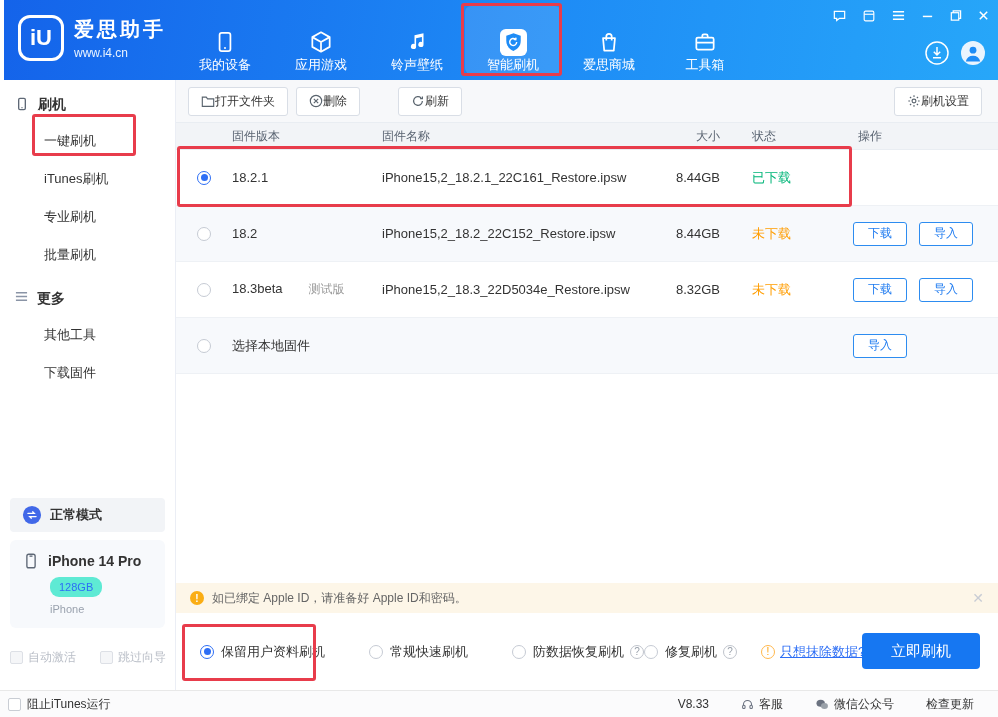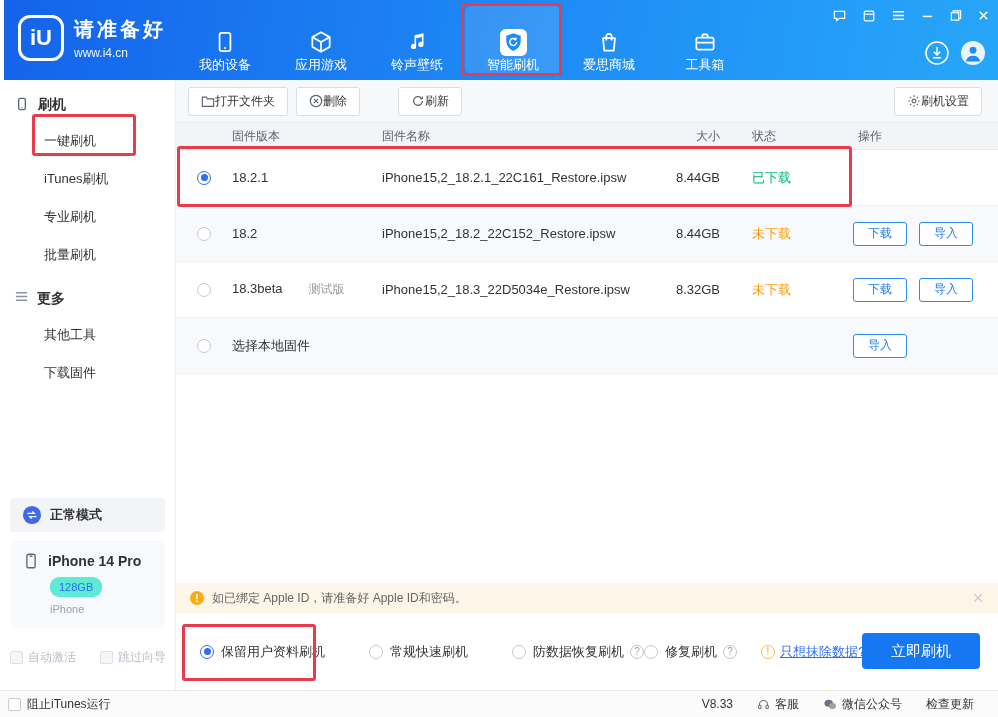--- a/index.html
+++ b/index.html
@@ -118,21 +118,21 @@
   .flash-btn {
     position:absolute; right:18px; top:20px; width:118px; height:36px; background:#1677F2;
     color:#fff; border:none; border-radius:4px; font-size:15px; cursor:pointer; font-family:inherit;
   }
   
   .statusbar {
     position:absolute; left:0; right:0; bottom:0; height:27px; background:#FBFBFC;
     border-top:1px solid #E8E8E8; display:flex; align-items:center; padding:0 24px 0 8px; font-size:12px;
   }
   .statusbar .left { display:flex; align-items:center; gap:6px; }
-  .statusbar .right { margin-left:auto; display:flex; align-items:center; gap:24px; }
+  .statusbar .right { margin-left:auto; display:flex; align-items:center; gap:32px; }
   .statusbar .right > * { display:flex; align-items:center; gap:5px; cursor:pointer; color:#333; }
   
   .radio { width:14px; height:14px; border:1px solid #C6CBD4; border-radius:50%; background:#fff; display:inline-block; flex:none; }
   .radio.checked { border-color:#2D6EF5; }
   .radio.checked::after { content:""; display:block; width:7px; height:7px; margin:2.5px auto; border-radius:50%; background:#2D6EF5; }
   .cb { width:13px; height:13px; border:1px solid #C9CDD4; border-radius:2px; background:#fff; display:inline-block; flex:none; }
   .cb.disabled { background:#F5F6F8; border-color:#DDE0E6; }
   
   .anno { position:absolute; border:3px solid #E83C4B; border-radius:3px; pointer-events:none; z-index:50; }
   .anno1 { left:461px; top:3px;  width:101px; height:73px; }
@@ -140,21 +140,21 @@
   .anno3 { left:177px; top:146px; width:675px; height:61px; }
   .anno4 { left:182px; top:624px; width:134px; height:57px; }
 </style>
 </head>
 <body>
 
 <div class="header">
   <div class="logo-area">
     <div class="logo-box">iU</div>
     <div class="logo-text">
-      <div class="cn">请准备好</div>
+      <div class="cn">爱思助手</div>
       <div class="site">www.i4.cn</div>
     </div>
   </div>
 
   <div class="nav">
     <div class="nav-item">
       <span class="nav-icon">
         <svg width="26" height="26" viewBox="0 0 24 24" fill="none" stroke="#fff" stroke-width="1.6">
             <rect x="7" y="3.5" width="10" height="17" rx="2"></rect>
             <circle cx="12" cy="17.5" r="0.9" fill="#fff" stroke="none"></circle>

